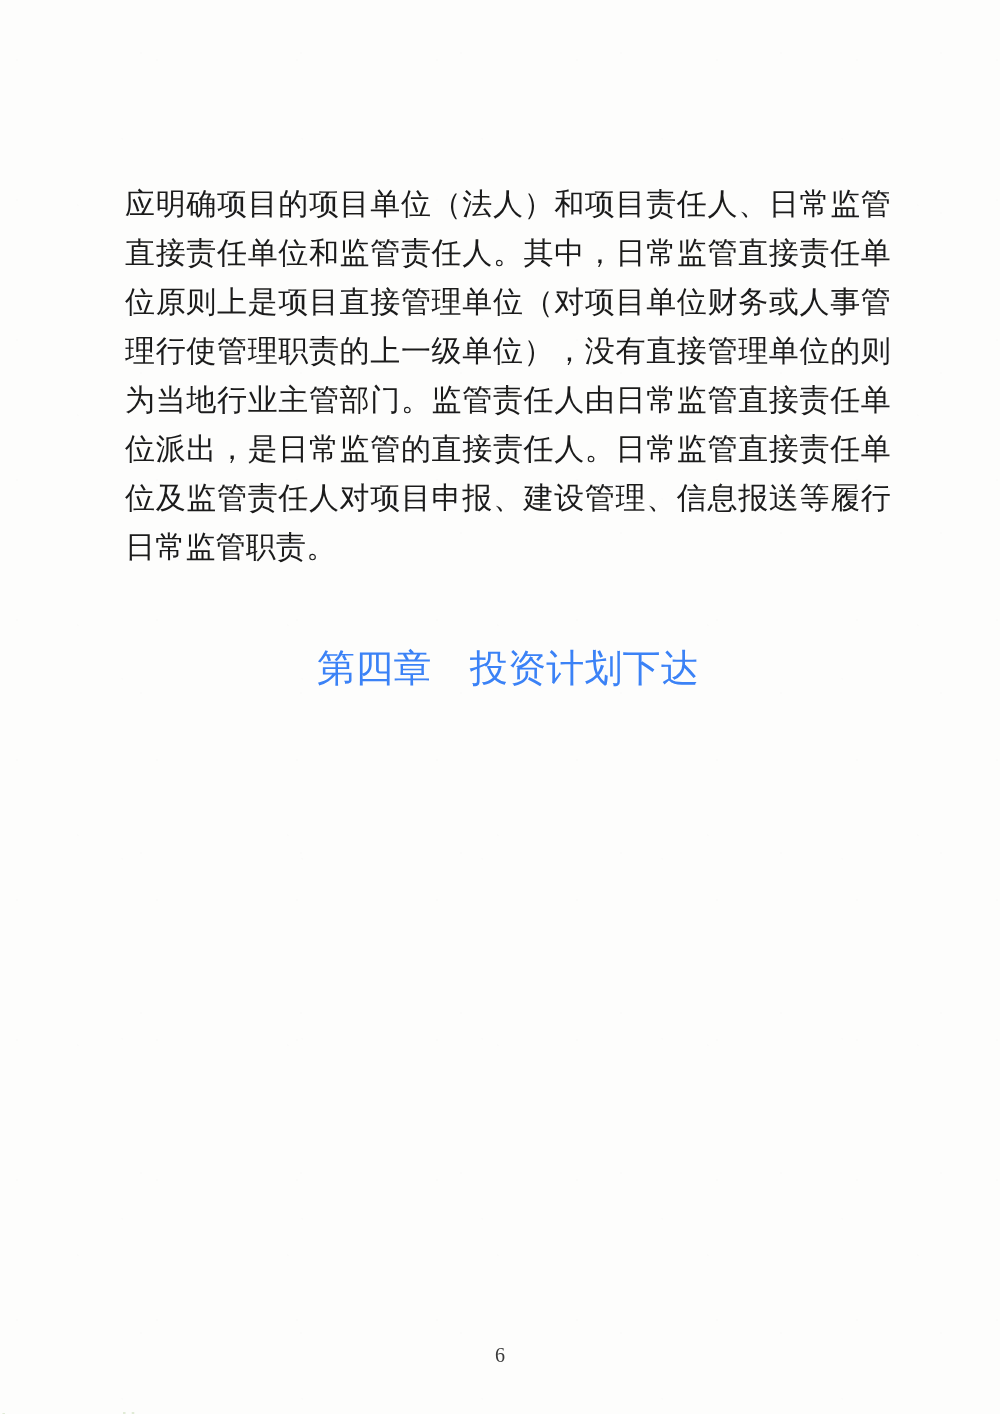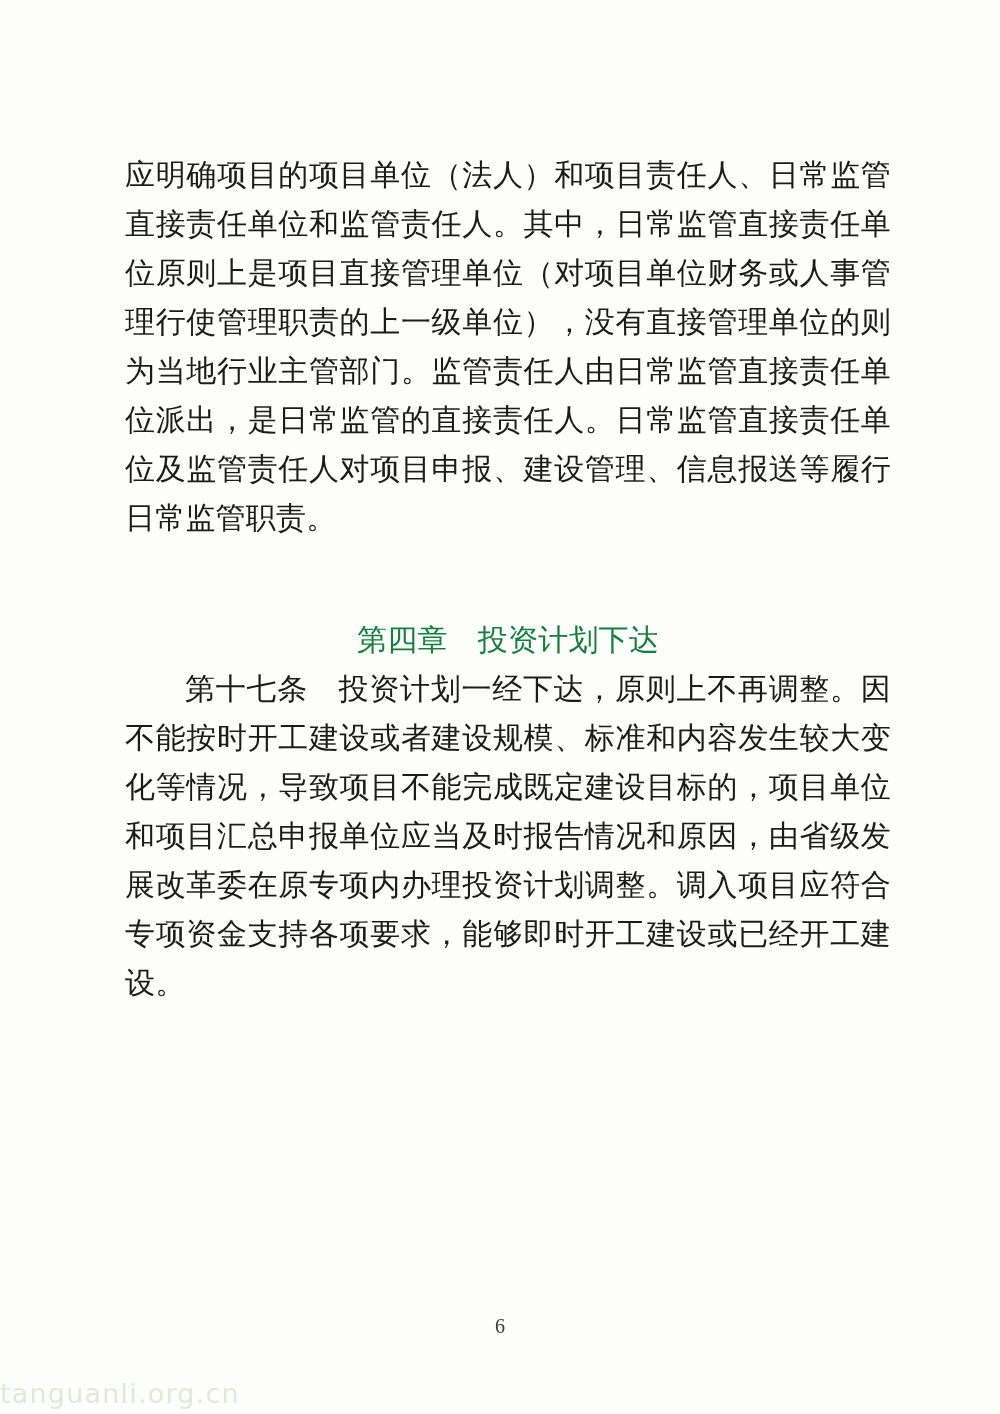--- a/index.html
+++ b/index.html
@@ -13,20 +13,21 @@
     background: #fdfdfc;
     font-family: "DejaVu Sans", "Liberation Sans", sans-serif;
     position: relative;
     overflow: hidden;
   }
 
   .page {
     position: absolute;
     inset: 0;
     background: #fdfdfc;
+    margin-top: 29px;
   }
 
   
   .scan-noise {
     position: absolute;
     inset: 0;
     pointer-events: none;
     background:
       radial-gradient(circle at 12% 22%, rgba(0,0,0,0.012) 0 1px, rgba(0,0,0,0) 1px),
       radial-gradient(circle at 68% 61%, rgba(0,0,0,0.012) 0 1px, rgba(0,0,0,0) 1px),
@@ -52,23 +53,23 @@
     letter-spacing: 0.2px;
     margin: 0;
     font-weight: 400;
   }
 
   .par-indent {
     text-indent: 60px;
   }
 
   .chapter-heading {
-    font-size: 30px;
+    font-size: 38px;
     line-height: 49px;
-    color: #15803d;
+    color: #3b82f6;
     text-align: center;
     margin: 0;
     letter-spacing: 0.2px;
   }
 
   .spacer-line {
     height: 49px;
   }
 
   .spacer-half {
@@ -109,21 +110,20 @@
 
     <p class="body-par">应明确项目的项目单位（法人）和项目责任人、日常监管直接责任单位和监管责任人。其中，日常监管直接责任单位原则上是项目直接管理单位（对项目单位财务或人事管理行使管理职责的上一级单位），没有直接管理单位的则为当地行业主管部门。监管责任人由日常监管直接责任单位派出，是日常监管的直接责任人。日常监管直接责任单位及监管责任人对项目申报、建设管理、信息报送等履行日常监管职责。</p>
 
     <div class="spacer-line"></div>
     <div class="spacer-half"></div>
 
     <p class="chapter-heading">第四章　投资计划下达</p>
 
 
 
-    <p class="body-par par-indent">第十七条　投资计划一经下达，原则上不再调整。因不能按时开工建设或者建设规模、标准和内容发生较大变化等情况，导致项目不能完成既定建设目标的，项目单位和项目汇总申报单位应当及时报告情况和原因，由省级发展改革委在原专项内办理投资计划调整。调入项目应符合专项资金支持各项要求，能够即时开工建设或已经开工建设。</p>
 
   </div>
 
   <div class="page-number">6</div>
 
   <div class="watermark">tanguanli.org.cn</div>
 
 </div>
 
 </body></html>

